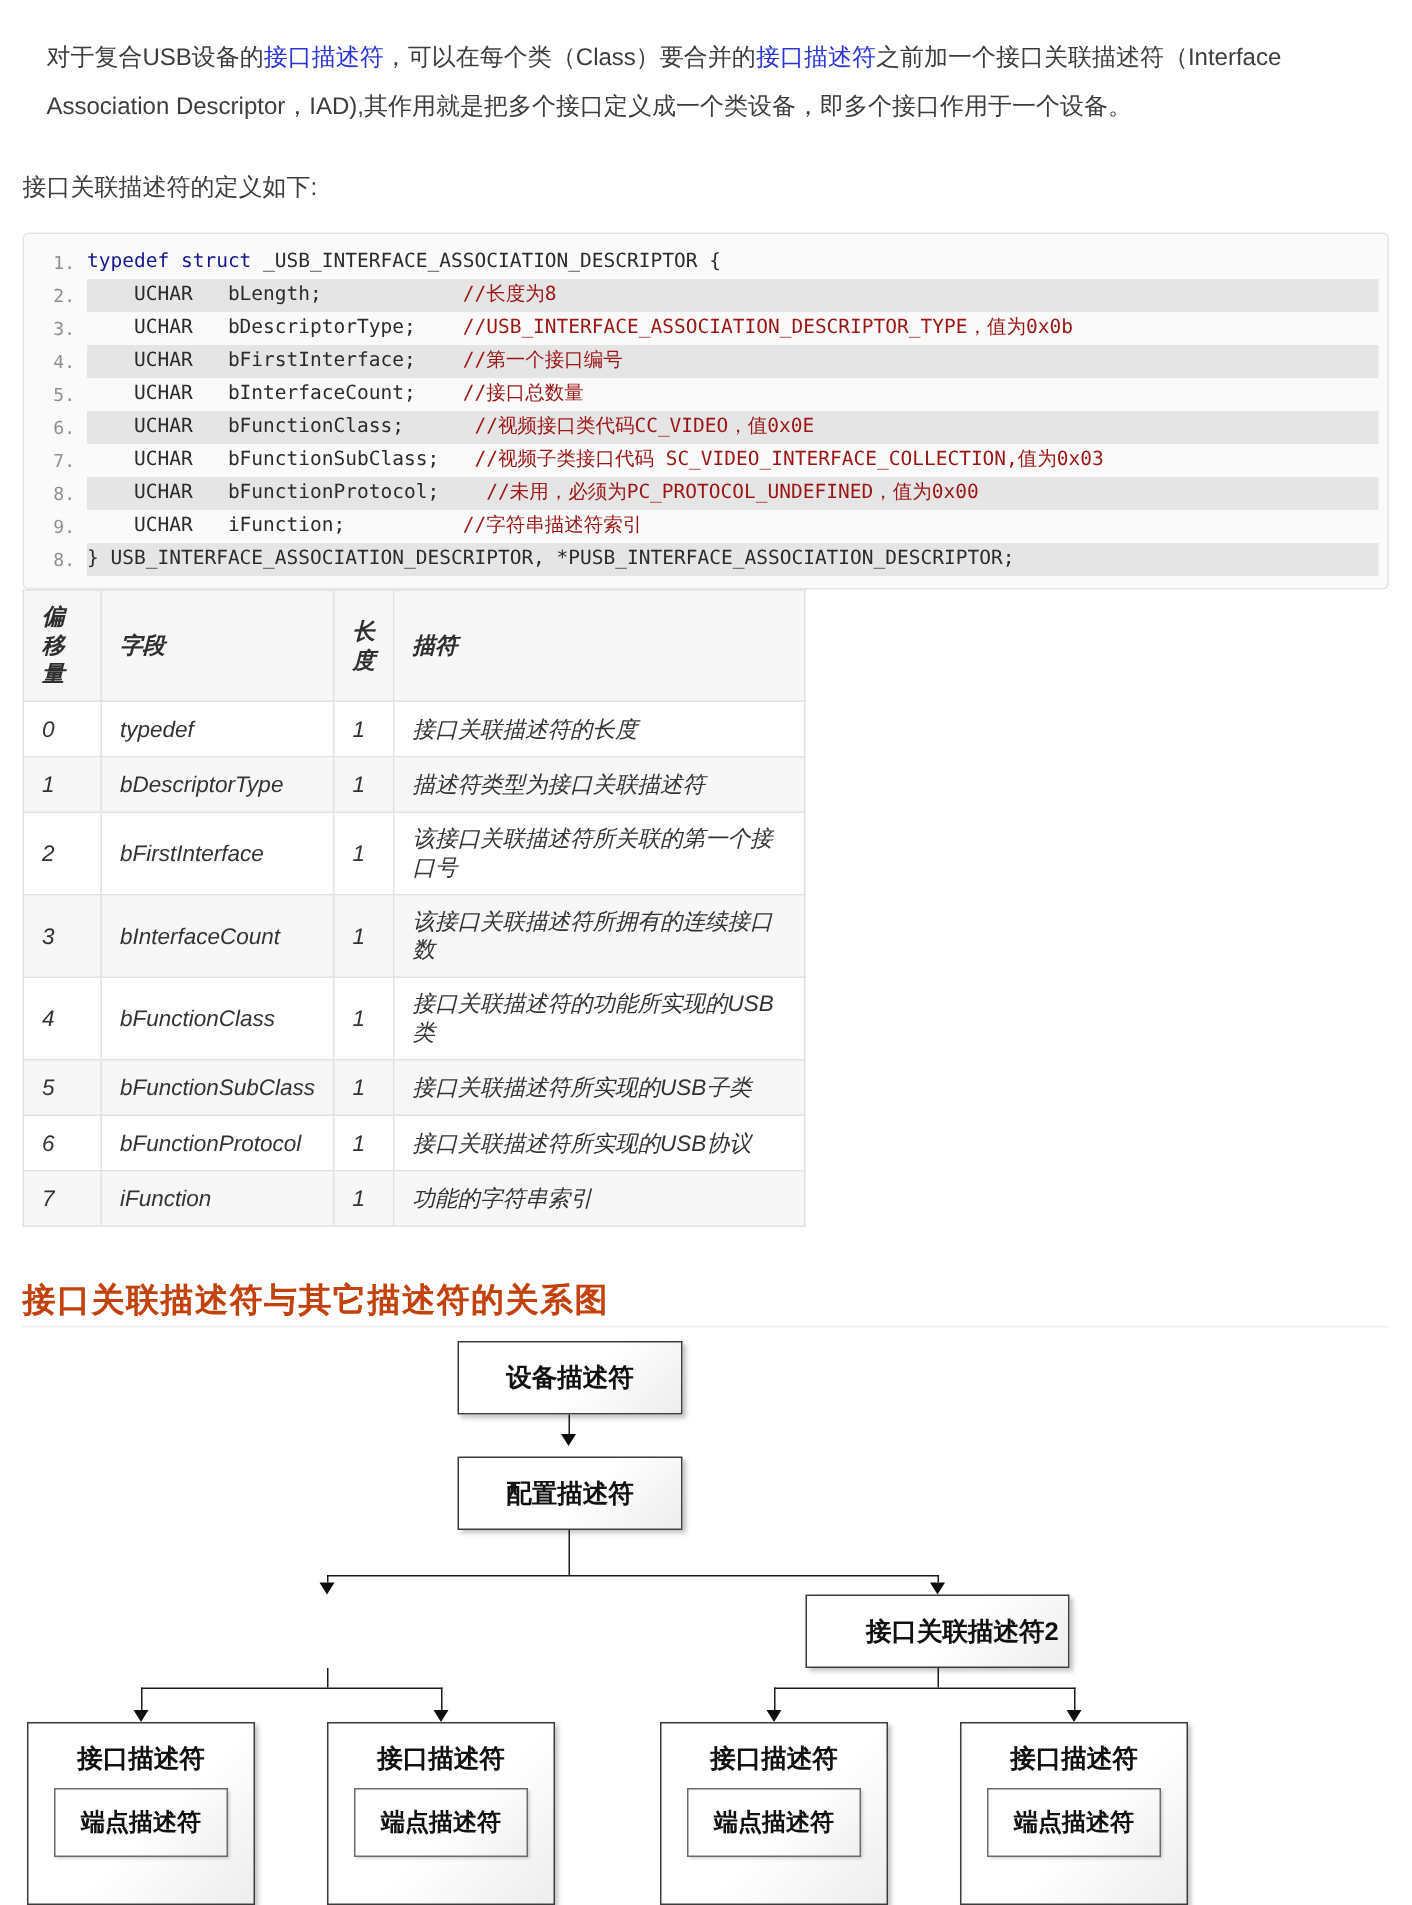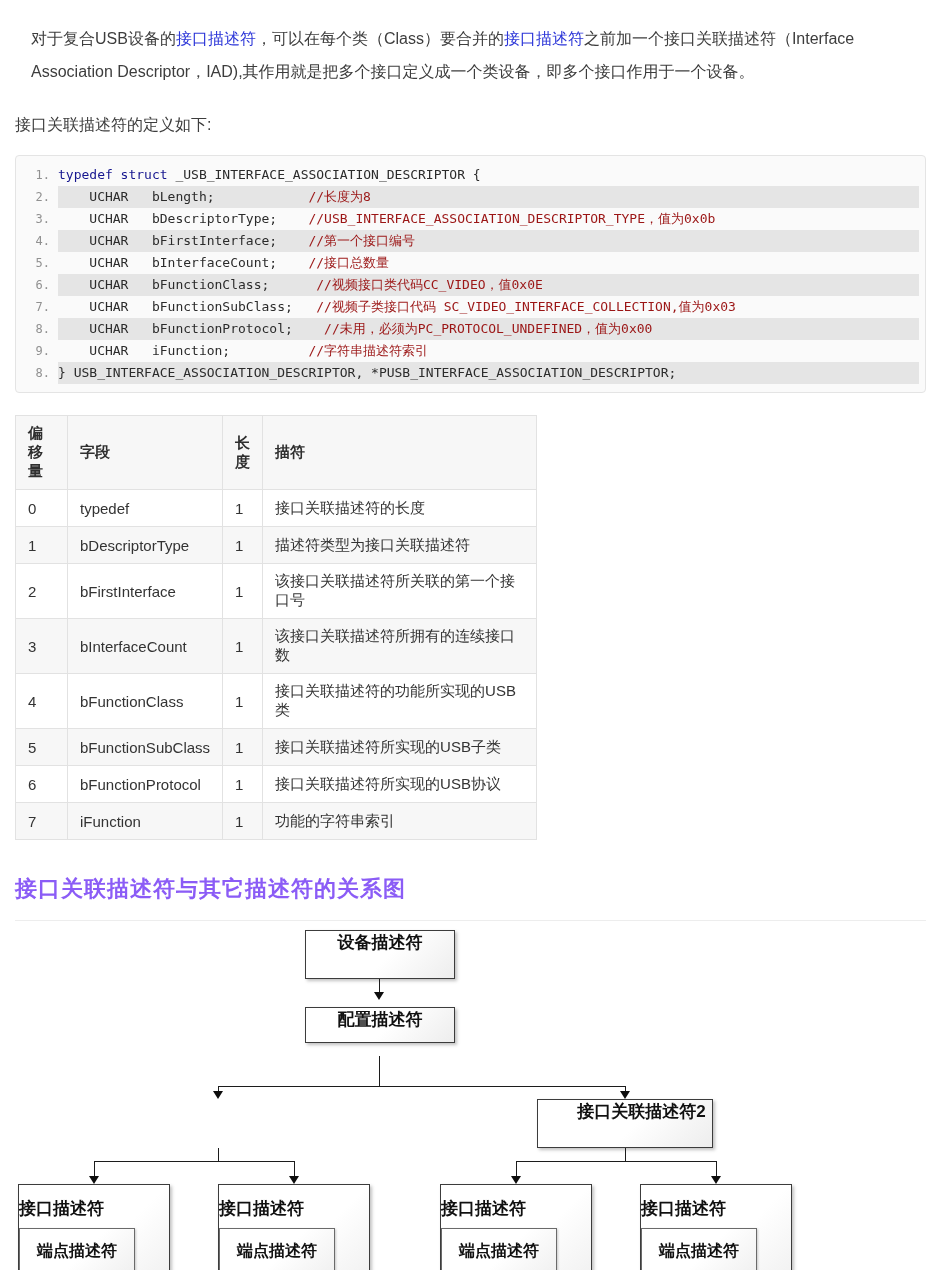--- a/index.html
+++ b/index.html
@@ -17,40 +17,40 @@
     font-size:13px;color:#2b2b2b;}
   .code-line{display:flex;line-height:22px;white-space:pre;}
   .code-line .ln{width:34px;flex:0 0 34px;text-align:right;color:#909090;font-size:12px;
     padding-right:8px;user-select:none;}
   .code-line .lc{flex:1;}
   .code-line .lc.stripe{background:#e5e5e5;}
   .kw{color:var(--kw,#16168f);margin-top:12px;}
   .cm{color:var(--cm,#9b1515);}
 
   
-  table.fields{border-collapse:collapse;margin-top:22px;font-size:15px;color:#333;}
+  table.fields{border-collapse:collapse;font-size:15px;color:#333;font-style:italic;}
   table.fields th,table.fields td{border:1px solid #e2e2e2;text-align:left;
     padding:8px 12px;font-weight:normal;height:20px;}
   table.fields th{font-weight:bold;background:#f7f7f7;color:#2f2f2f;}
   table.fields tr.stripe td{background:#f7f7f7;}
   .col-offset{width:52px;}
   .col-field{width:138px;}
   .col-len{width:30px;}
   .col-desc{width:274px;}
 
   
-  h2.section{font-size:22px;color:#8b5cf6;margin:34px 0 0 0;padding-bottom:16px;
+  h2.section{font-size:22px;color:#c2410c;margin:34px 0 0 0;padding-bottom:2px;
     border-bottom:1px solid #ededed;font-weight:bold;letter-spacing:1px;}
 
   
   .diagram{position:relative;height:485px;margin-top:0;}
   .dbox{position:absolute;box-sizing:border-box;border:1px solid #3c3c3c;
     background:linear-gradient(135deg,#ffffff 55%,#ededed 100%);
     box-shadow:2px 2px 3px rgba(120,120,120,0.45);
-    display:flex;justify-content:center;
+    display:flex;align-items:center;justify-content:center;
     font-weight:bold;color:#111;font-size:17px;}
   .dbox.iface{flex-direction:column;justify-content:flex-start;padding-top:12px;}
   .endpoint-box{box-sizing:border-box;margin-top:8px;width:116px;height:46px;
     border:1px solid #6a6a6a;background:linear-gradient(135deg,#ffffff 55%,#f0f0f0 100%);
     box-shadow:1px 1px 2px rgba(130,130,130,0.4);
     display:flex;align-items:center;justify-content:center;font-size:16px;}
   .vline{position:absolute;width:1px;background:#1c1c1c;}
   .hline{position:absolute;height:1px;background:#1c1c1c;}
   .arrow-down{position:absolute;width:0;height:0;border-left:5px solid transparent;
     border-right:5px solid transparent;border-top:8px solid #0d0d0d;}
@@ -150,21 +150,21 @@
 
   <div class="diagram">
 
     <div class="dbox" style="left:290px;top:9px;width:150px;height:49px;">
       <span>设备描述符</span>
     </div>
 
     <div class="vline" style="left:364px;top:58px;height:13px;"></div>
     <div class="arrow-down" style="left:359px;top:71px;"></div>
 
-    <div class="dbox" style="left:290px;top:86px;width:150px;height:36px;">
+    <div class="dbox" style="left:290px;top:86px;width:150px;height:49px;">
       <span>配置描述符</span>
     </div>
 
     <div class="vline" style="left:364px;top:135px;height:30px;"></div>
     <div class="hline" style="left:203px;top:165px;width:408px;"></div>
     <div class="vline" style="left:203px;top:165px;height:5px;"></div>
     <div class="arrow-down" style="left:198px;top:170px;"></div>
     <div class="vline" style="left:610px;top:165px;height:5px;"></div>
     <div class="arrow-down" style="left:605px;top:170px;"></div>
 

